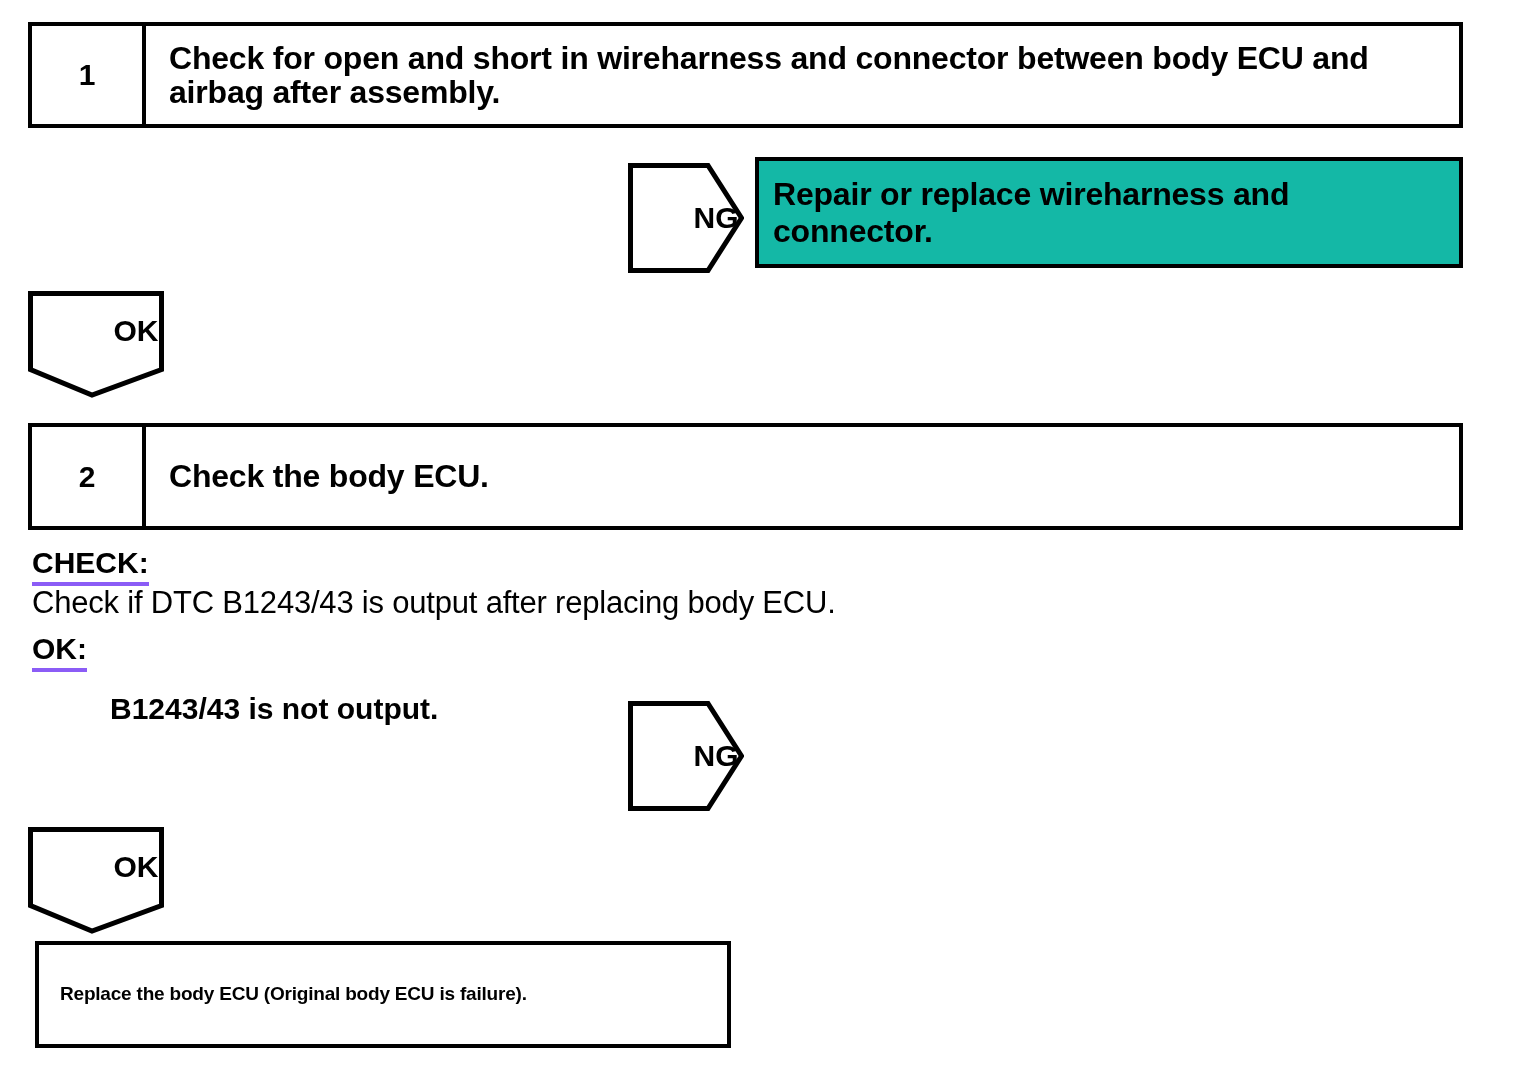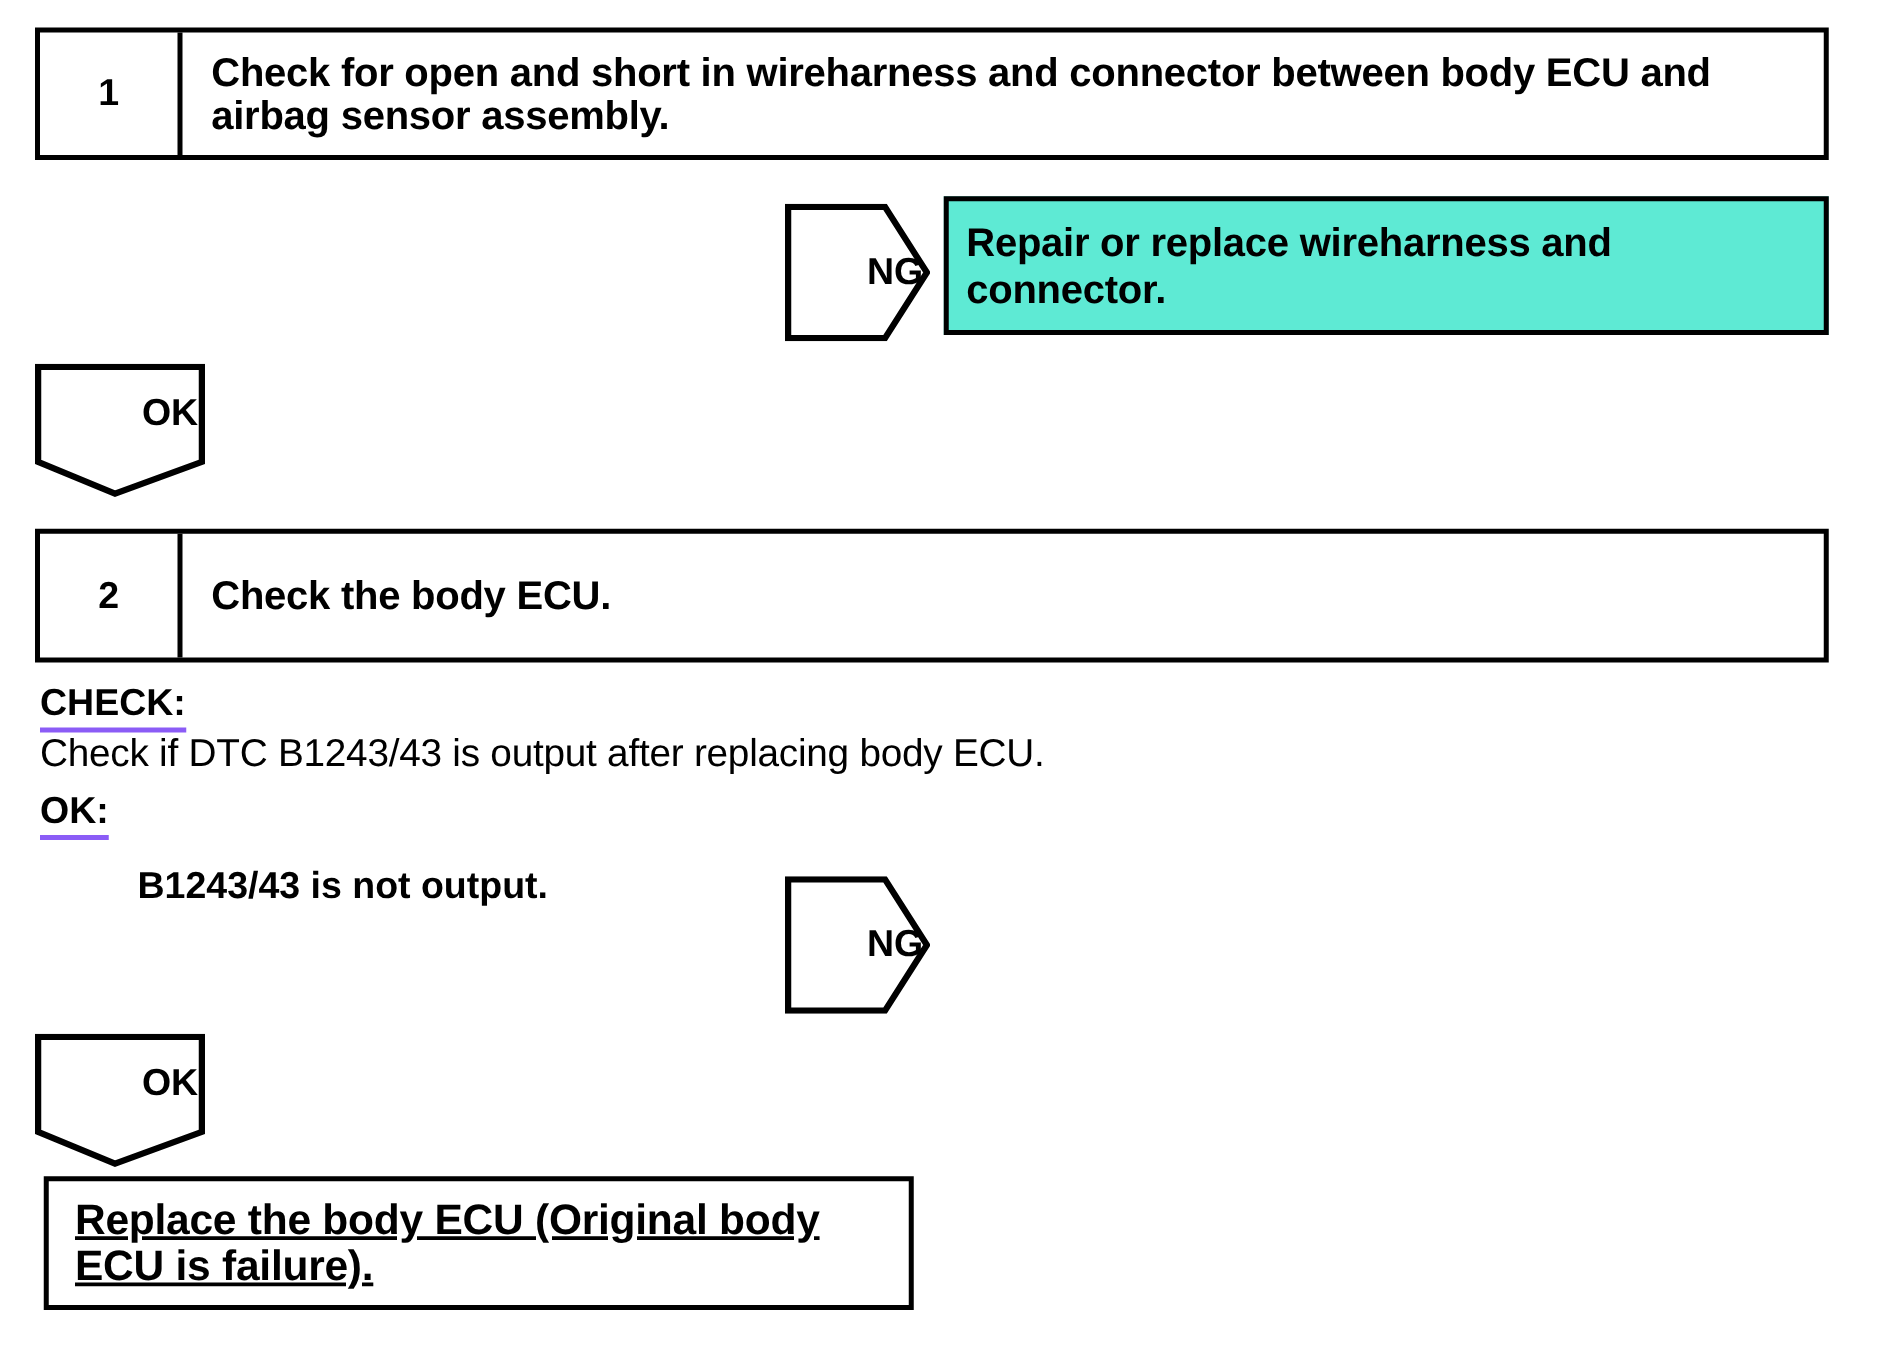--- a/index.html
+++ b/index.html
@@ -62,21 +62,21 @@
   }
   .ng-label { left: 0; top: 0; width: 82px; height: 110px; }
   .ok-label { left: 0; top: 0; width: 122px; height: 80px; }
 
   .action-box {
     position: absolute;
     left: 755px;
     width: 708px;
     height: 111px;
     border: 4px solid #000;
-    background: #5eead4;
+    background: #14b8a6;
     display: flex;
     align-items: center;
     padding: 0 10px 0 14px;
     font-weight: bold;
     font-size: 32px;
     letter-spacing: -0.2px;
   }
 
   
   .detail-label {
@@ -110,34 +110,33 @@
     left: 35px;
     top: 941px;
     width: 696px;
     height: 107px;
     border: 4px solid #000;
     background: #fff;
     display: flex;
     align-items: center;
     padding: 2px 6px 2px 21px;
     font-weight: bold;
-    font-size: 34px;
+    font-size: 19px;
     line-height: 1.07;
     letter-spacing: -0.2px;
-    text-decoration: underline;
   }
 </style>
 </head>
 <body>
 
 <div class="canvas">
 
   <div class="step-box" style="top:22px; height:106px;">
     <div class="step-num">1</div>
-    <div class="step-title">Check for open and short in wireharness and connector between body ECU and airbag sensor assembly.</div>
+    <div class="step-title">Check for open and short in wireharness and connector between body ECU and airbag after assembly.</div>
   </div>
 
   <div class="pentagon" style="left:628px; top:163px; width:116px; height:110px;">
     <svg width="116" height="110" viewBox="0 0 116 110">
       <polygon points="2.5,2.5 80,2.5 113.5,55 80,107.5 2.5,107.5" fill="#ffffff" stroke="#000000" stroke-width="5"></polygon>
     </svg>
     <span class="pent-label ng-label">NG</span>
   </div>
   <div class="action-box" style="top:157px;">
     <span>Repair or replace wireharness and connector.</span>

